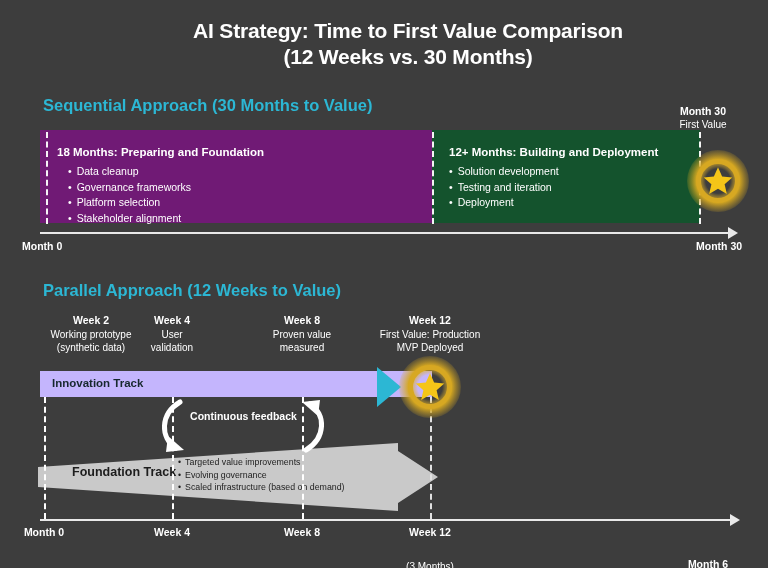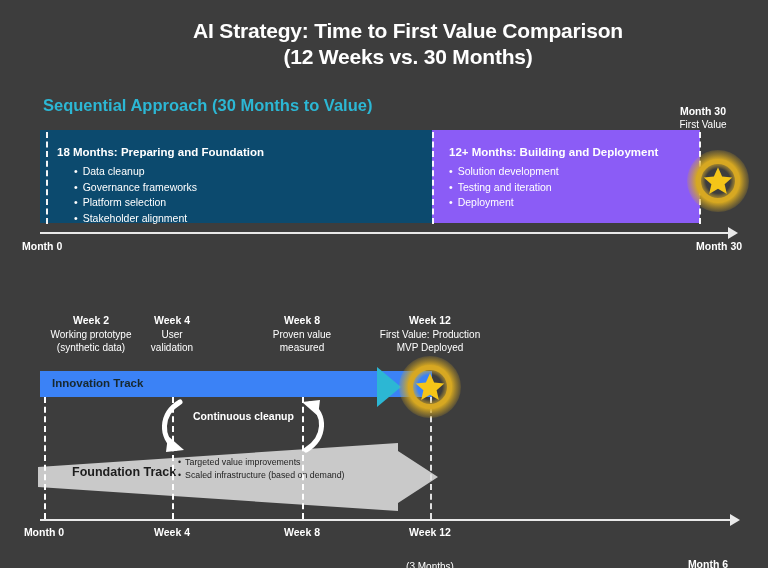--- a/index.html
+++ b/index.html
@@ -26,34 +26,34 @@
   .sec-head{
     position:absolute;
     font-size:16.5px;font-weight:bold;color:#2cb7d4;
     white-space:nowrap;
   }
   #seq-head{left:43px;top:96px;}
   #par-head{left:43px;top:281px;}
 
   
   .seq-bar{position:absolute;top:130px;height:93px;}
-  #seq-gray{left:40px;width:392px;background:#0c4a6e;}
-  #seq-teal{left:432px;width:268px;background:#8b5cf6;}
+  #seq-gray{left:40px;width:392px;background:#701a75;}
+  #seq-teal{left:432px;width:268px;background:#14532d;}
 
   .bar-title{
     position:absolute;font-size:11.5px;font-weight:bold;color:#ffffff;
     white-space:nowrap;
   }
   .bar-list{
     position:absolute;font-size:10.5px;color:#ffffff;line-height:15.5px;
     white-space:nowrap;
   }
   .bar-list div:before{content:"\2022";margin-right:5px;}
   #seq-gray-title{left:17px;top:16px;}
-  #seq-gray-list{left:34px;top:34px;}
+  #seq-gray-list{left:28px;top:34px;}
   #seq-teal-title{left:17px;top:16px;}
   #seq-teal-list{left:17px;top:34px;}
 
   
   .seq-dash{
     position:absolute;width:0;border-left:2px dashed #ffffff;
     top:132px;height:92px;opacity:.95;
   }
   #seq-dash-l{left:46px;}
   #seq-dash-m{left:432px;}
@@ -115,21 +115,21 @@
     position:absolute;text-align:center;font-size:10px;line-height:13px;color:#ffffff;
   }
   .milestone .b{display:block;font-weight:bold;font-size:10.5px;margin-bottom:1px;}
   #ms-0{left:-4px;top:314px;width:190px;}
   #ms-1{left:132px;top:314px;width:80px;}
   #ms-2{left:246px;top:314px;width:112px;}
   #ms-3{left:349px;top:314px;width:162px;}
 
   
   #inno-bar{
-    position:absolute;left:40px;top:371px;width:392px;height:26px;background:#3b82f6;
+    position:absolute;left:40px;top:371px;width:392px;height:26px;background:#c4b5fd;
   }
   #inno-label{
     position:absolute;left:12px;top:6px;font-size:11.5px;font-weight:bold;color:#17282e;
     white-space:nowrap;
   }
 
   
   #found-arrow{position:absolute;left:38px;top:443px;width:400px;height:68px;}
   #found-label{
     position:absolute;left:48px;top:465px;font-size:12.5px;font-weight:bold;color:#1d1d1d;
@@ -221,20 +221,21 @@
     <svg class="badge-star" viewBox="0 0 24 24">
       <path fill="currentColor" d="M12 1.6l3.1 7.0 7.6 .7 -5.75 5.05 1.7 7.45 -6.65 -3.95 -6.65 3.95 1.7 -7.45 -5.75 -5.05 7.6 -.7z"></path>
     </svg>
   </div>
 
   <div class="seq-axis"></div>
   <div class="seq-axis-arrow"></div>
   <div class="ax-lbl" id="seq-lbl-left">Month 0</div>
   <div class="ax-lbl" id="seq-lbl-right">Month 30</div>
 
+  <div class="sec-head" id="par-head">Parallel Approach (12 Weeks to Value)</div>
 
   <div class="milestone" id="ms-0">
     <span class="b">Week 2</span>
     <span>Working prototype</span><br>
     <span>(synthetic data)</span>
   </div>
   <div class="milestone" id="ms-1">
     <span class="b">Week 4</span>
     <span>User</span><br>
     <span>validation</span>
@@ -253,31 +254,32 @@
   <div id="inno-bar">
     <div id="inno-label">Innovation Track</div>
   </div>
 
   <svg id="found-arrow" viewBox="0 0 400 68" preserveAspectRatio="none">
     <polygon points="0,24 360,0 360,8 400,34 360,60 360,68 0,44" fill="#c9c9c9"></polygon>
   </svg>
   <div id="found-label">Foundation Track</div>
   <div id="found-list">
     <div>Targeted value improvements</div>
+    <div>Evolving governance</div>
     <div>Scaled infrastructure (based on demand)</div>
   </div>
 
   <svg id="fb-wrap" viewBox="0 0 170 56">
     <path d="M22 4 C2 16, 2 40, 18 50" stroke="#ffffff" stroke-width="5" fill="none" stroke-linecap="round"></path>
     <polygon points="10,38 26,52 8,54" fill="#ffffff"></polygon>
     <path d="M148 52 C168 40, 168 16, 152 6" stroke="#ffffff" stroke-width="5" fill="none" stroke-linecap="round"></path>
     <polygon points="160,18 144,4 162,2" fill="#ffffff"></polygon>
   </svg>
   <div id="fb-text">
-    <div>Continuous cleanup</div>
+    <div>Continuous feedback</div>
   </div>
 
   <div class="par-dash" id="par-dash-0"></div>
   <div class="par-dash" id="par-dash-1"></div>
   <div class="par-dash" id="par-dash-2"></div>
   <div class="par-dash" id="par-dash-3"></div>
 
   <div class="badge" id="badge-par">
     <div class="cyan-arrow"></div>
     <div class="ring-outer"></div>

